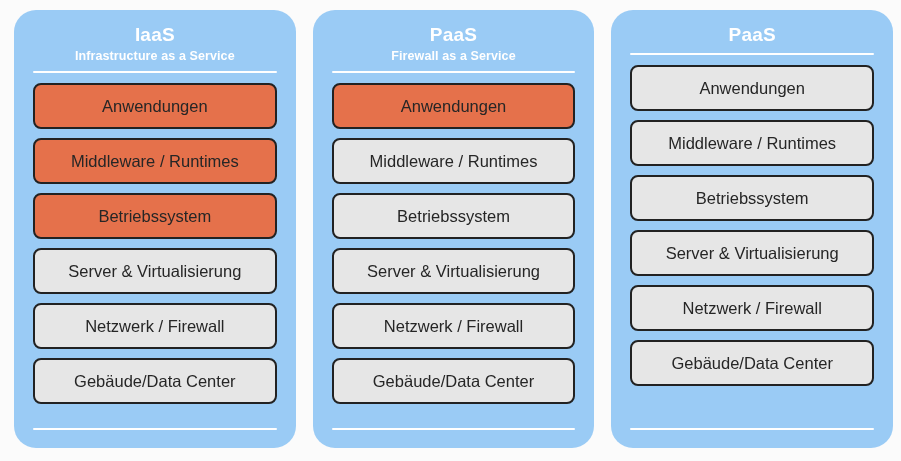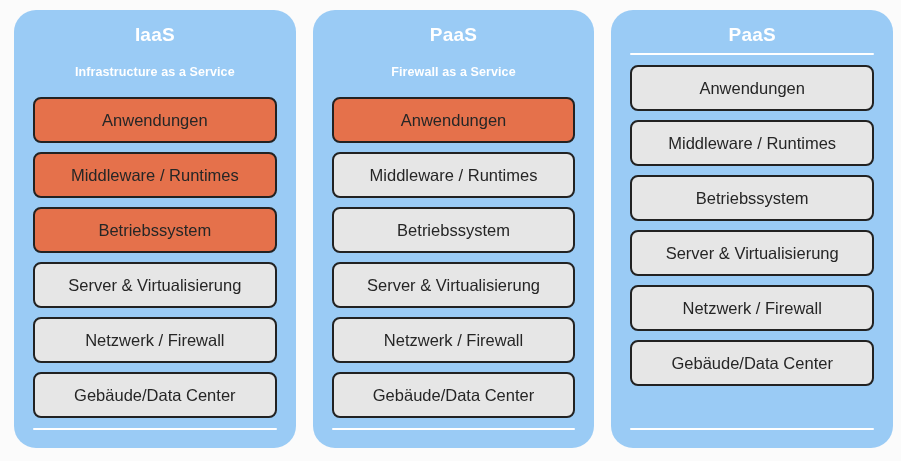--- a/index.html
+++ b/index.html
@@ -47,21 +47,21 @@
     font-weight: bold;
     color: #ffffff;
     line-height: 22px;
     letter-spacing: 0.2px;
   }
   .panel-subtitle {
     font-size: 12.5px;
     font-weight: bold;
     color: #ffffff;
     line-height: 16px;
-    margin-top: 18px;
+    margin-top: 2px;
     letter-spacing: 0.1px;
   }
   .panel-divider {
     height: 2px;
     background: #ffffff;
     margin: 7px 19px 0 19px;
     border-radius: 1px;
   }
   .layer-stack {
     flex: 1 1 auto;

